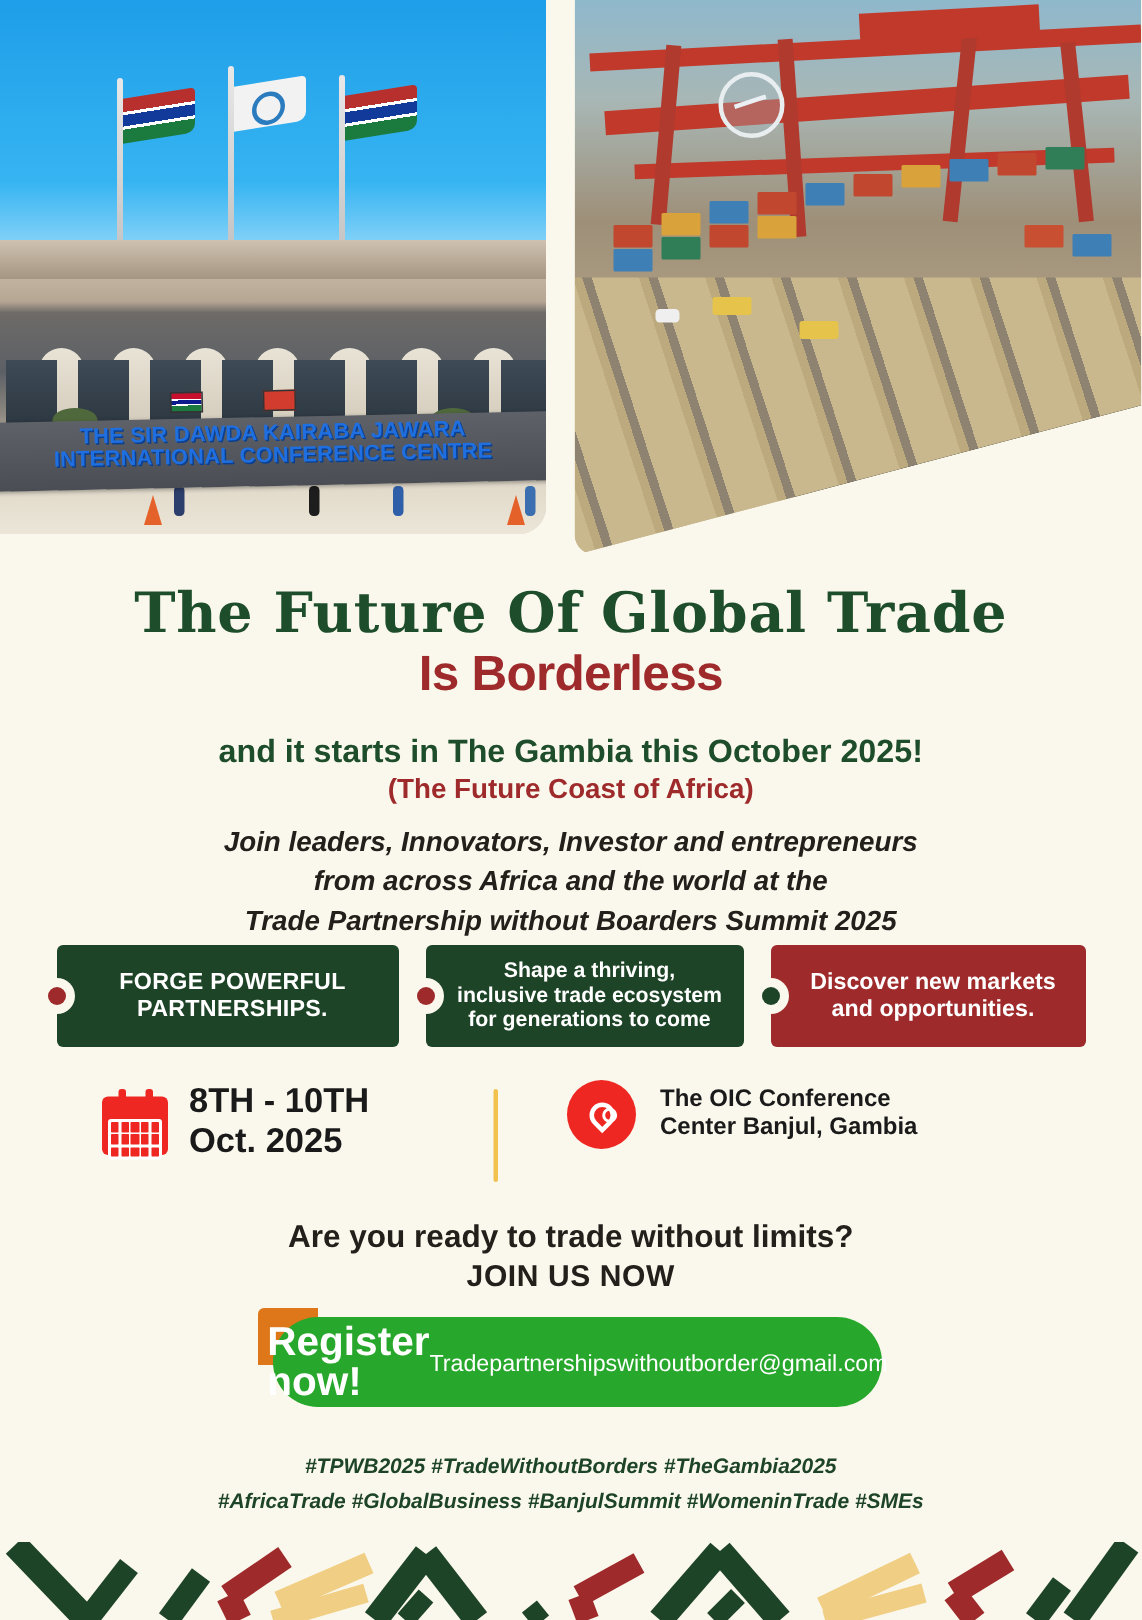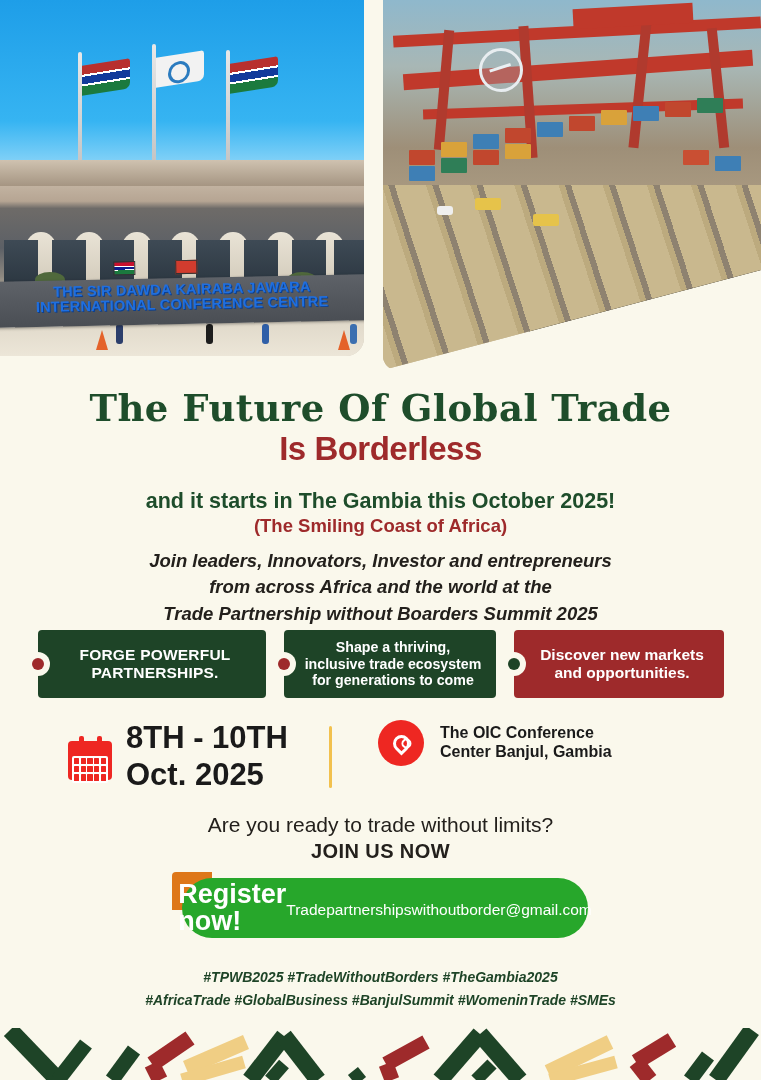--- a/index.html
+++ b/index.html
@@ -174,27 +174,27 @@
   .cal-grid span { background:#EE2722; border-radius:.5px; }
   .cal-ring { position:absolute; width:9px; height:14px; background:#EE2722; border-radius:4px; top:0; border:2px solid #FAF8EC; }
 
   .pin-icon { position:relative; width:46px; height:46px; border-radius:50%; background:#EE2722;
               display:flex; align-items:center; justify-content:center; }
   .pin-glyph { position:relative; width:17px; height:17px; border:3px solid #FFF; border-radius:50% 50% 50% 0;
                transform:rotate(-45deg); }
   .pin-glyph::after { content:""; position:absolute; left:3.5px; top:3.5px; width:6px; height:6px;
                border:2px solid #FFF; border-radius:50%; }
 
-  .info-text { font-weight:bold; font-size:31px; line-height:1.18; color:#1A1A1A; }
+  .info-text { font-weight:bold; font-size:23px; line-height:1.18; color:#1A1A1A; }
   .info-text.venue { font-size:16px; }
 
   
   .cta-q {
     position:absolute; left:0; right:0; top:813px; text-align:center;
-    font-weight:normal; font-size:21px; color:#23201C;
+    font-weight:bold; font-size:21px; color:#23201C;
   }
   .cta-join {
     position:absolute; left:0; right:0; top:840px; text-align:center;
     font-weight:bold; font-size:20px; letter-spacing:.4px; color:#23201C;
   }
   .reg-wrap { position:absolute; left:172px; top:872px; width:416px; height:66px; }
   .reg-tab { position:absolute; left:0; top:0; width:40px; height:38px; background:#DE7719; border-radius:4px 0 0 0; }
   .reg-pill {
     position:absolute; left:10px; top:6px; width:406px; height:60px;
     background:#27A72B; border-radius:30px;
@@ -299,21 +299,21 @@
       <div class="quay"></div>
       <div class="road-truck" style="left:150px; top:214px;"></div>
       <div class="road-truck" style="left:92px; top:198px;"></div>
       <div class="road-car" style="left:54px; top:206px;"></div>
     </div>
   </div>
 
   <div class="headline">The Future Of Global Trade</div>
   <div class="headline2">Is Borderless</div>
   <div class="sub1">and it starts in The Gambia this October 2025!</div>
-  <div class="sub2">(The Smiling Coast of Africa)</div>
+  <div class="sub2">(The Future Coast of Africa)</div>
 
   <div class="lead">
     <div>Join leaders, Innovators, Investor and entrepreneurs</div>
     <div>from across Africa and the world at the</div>
     <div>Trade Partnership without Boarders Summit 2025</div>
   </div>
 
   <div class="badges">
 
     <div class="badge green b1">

